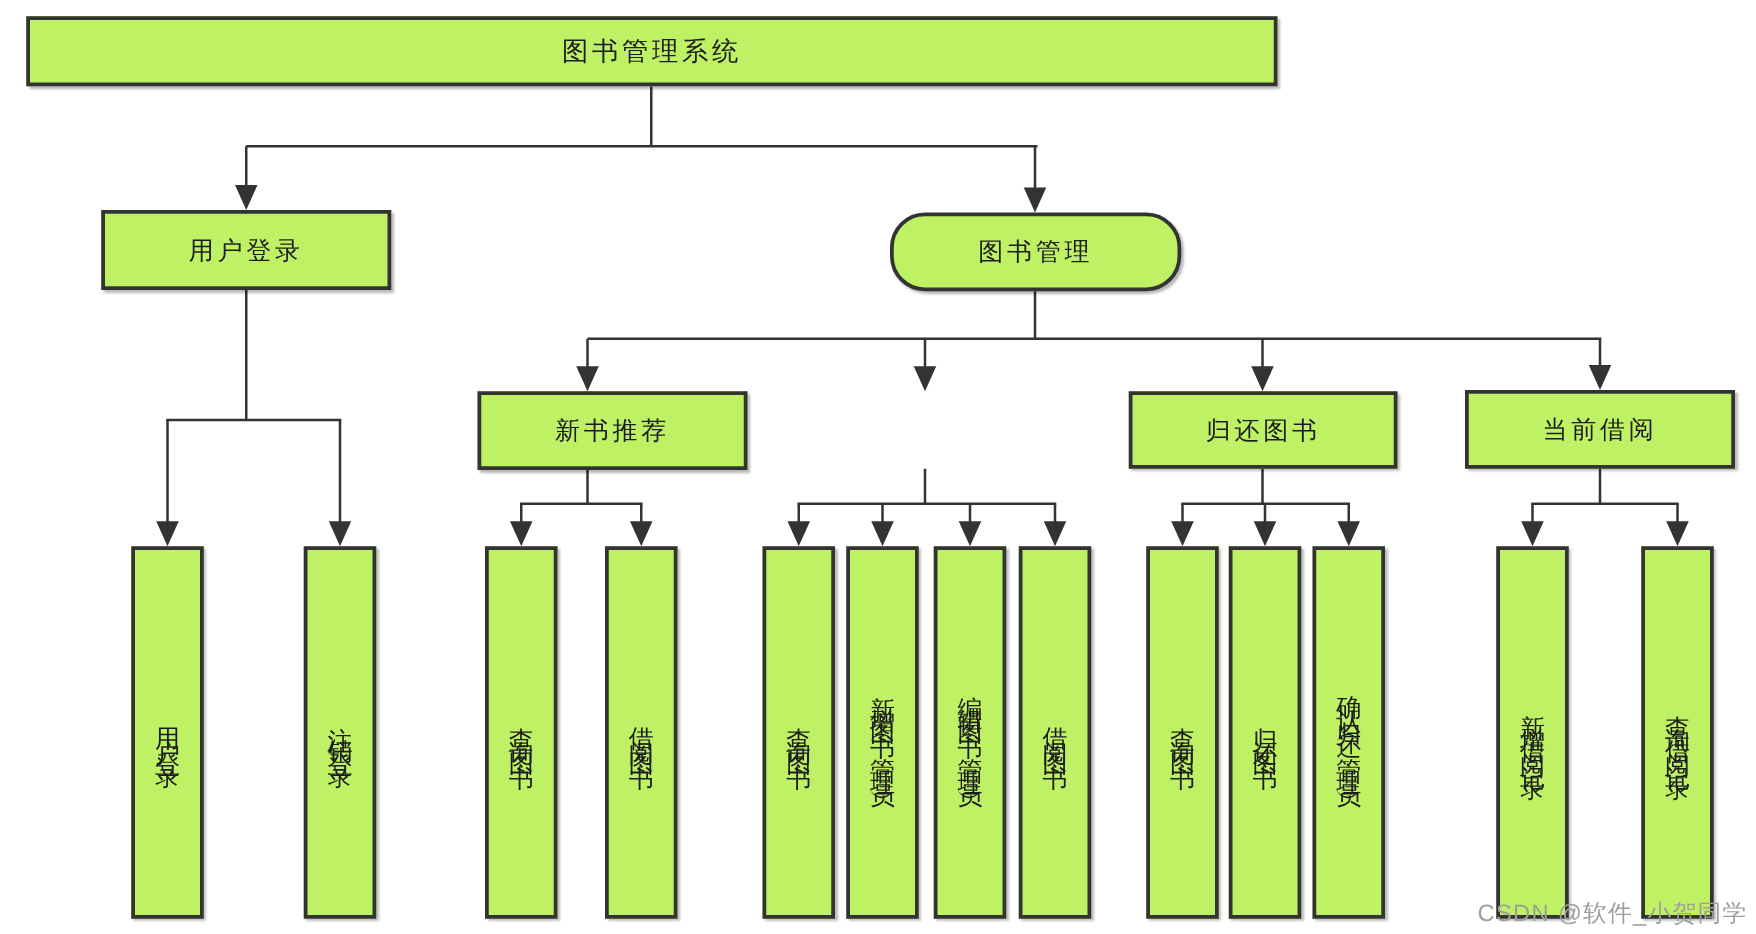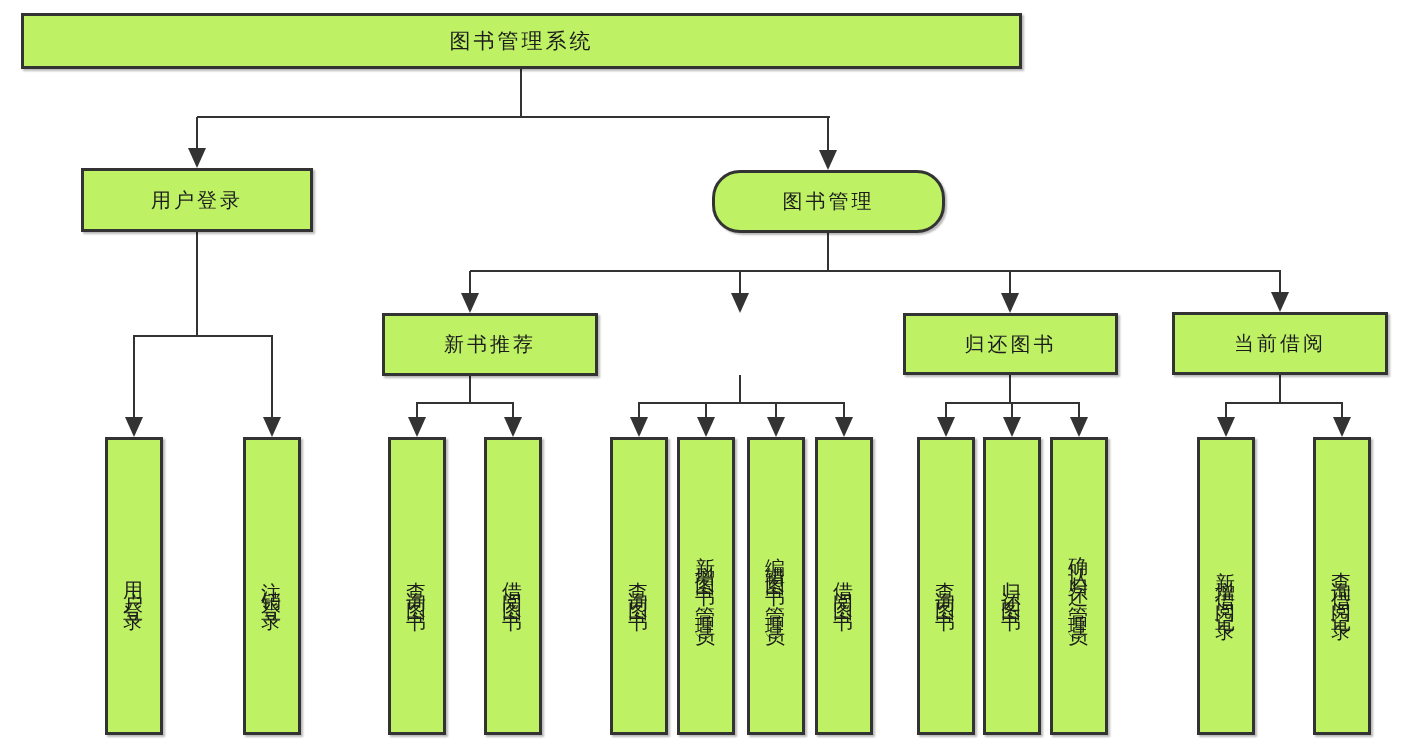--- a/index.html
+++ b/index.html
@@ -132,13 +132,14 @@
   <div class="box leaf" style="left:747px;top:437px;width:58px;height:298px;">编辑图书（管理员）</div>
   <div class="box leaf" style="left:815px;top:437px;width:58px;height:298px;">借阅图书</div>
 
   <div class="box leaf" style="left:917px;top:437px;width:58px;height:298px;">查询图书</div>
   <div class="box leaf" style="left:983px;top:437px;width:58px;height:298px;">归还图书</div>
   <div class="box leaf" style="left:1050px;top:437px;width:58px;height:298px;">确认归还（管理员）</div>
 
   <div class="box leaf" style="left:1197px;top:437px;width:58px;height:298px;">新增借阅记录</div>
   <div class="box leaf" style="left:1313px;top:437px;width:58px;height:298px;">查询借阅记录</div>
 
+  <div id="watermark">CSDN @软件_小贺同学</div>
 </div>
 
 </body></html>

